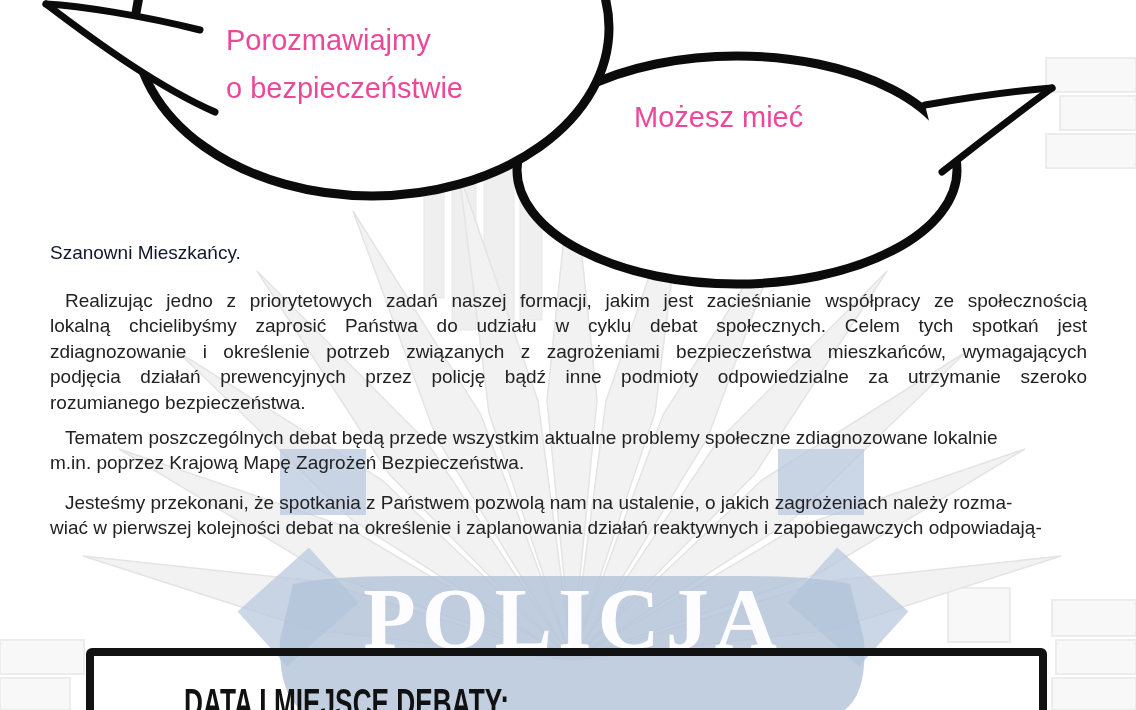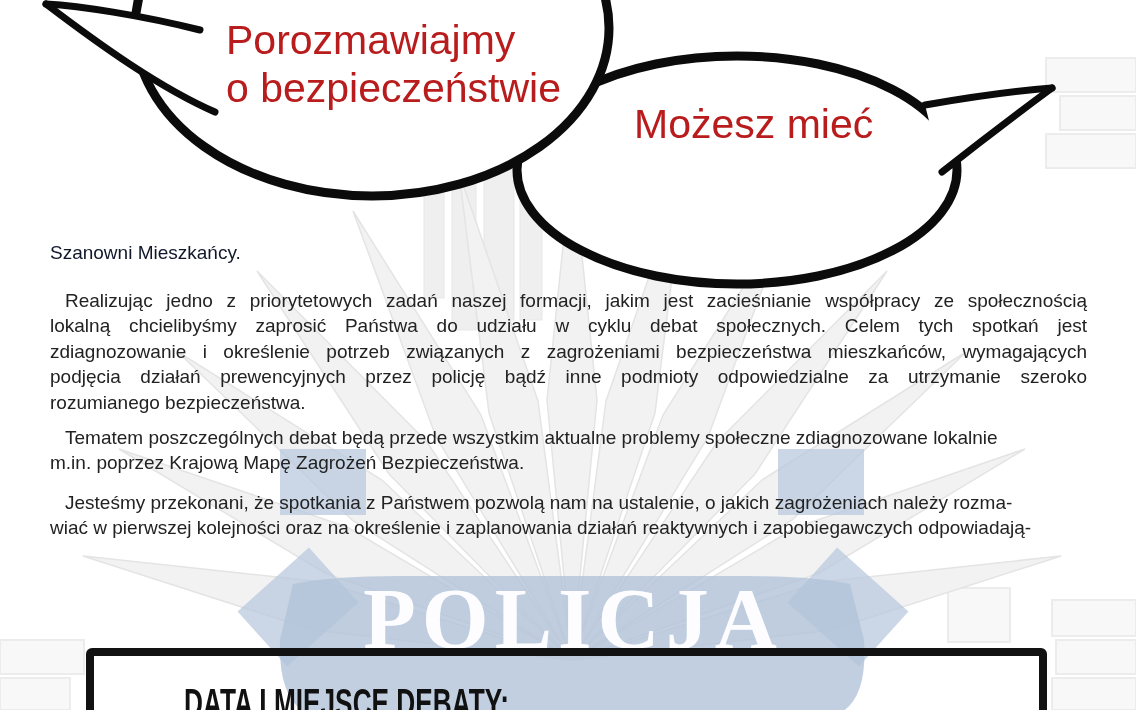--- a/index.html
+++ b/index.html
@@ -11,25 +11,25 @@
     font-family:"Liberation Sans",sans-serif;
     color:#1a1a1a;
   }
   svg{display:block;}
   .abs{position:absolute;}
   
   #watermark{position:absolute;left:0;top:0;width:1136px;height:710px;pointer-events:none;}
   
   .bubble-text{
     position:absolute;
-    font-size:41px;line-height:48px;
-    color:#b91c1c;letter-spacing:0px;white-space:nowrap;
+    font-size:29px;line-height:48px;
+    color:#ec4899;letter-spacing:0px;white-space:nowrap;
   }
   #bubble-text-left{left:226px;top:16px;}
-  #bubble-text-right{left:634px;top:100px;text-align:right;}
+  #bubble-text-right{left:634px;top:93px;text-align:right;}
   
   .para{position:absolute;left:50px;width:1037px;}
   .bline{
     font-size:19px;line-height:25.4px;color:#222;
     white-space:nowrap;
   }
   .bline.stretch{white-space:normal;text-align:justify;text-align-last:justify;}
   .bline.indent{padding-left:15px;}
   #salutation{position:absolute;left:50px;top:240px;font-size:19px;line-height:25px;color:#0f172a;}
   #para1{top:288px;}
@@ -115,21 +115,21 @@
     <div class="bline">rozumianego bezpieczeństwa.</div>
   </div>
 
   <div id="para2" class="para">
     <div class="bline indent">Tematem poszczególnych debat będą przede wszystkim aktualne problemy społeczne zdiagnozowane lokalnie</div>
     <div class="bline">m.in. poprzez Krajową Mapę Zagrożeń Bezpieczeństwa.</div>
   </div>
 
   <div id="para3" class="para">
     <div class="bline indent">Jesteśmy przekonani, że spotkania z Państwem pozwolą nam na ustalenie, o jakich zagrożeniach należy rozma-</div>
-    <div class="bline">wiać w pierwszej kolejności oraz na określenie i zaplanowania działań reaktywnych i zapobiegawczych odpowiadają-</div>
+    <div class="bline">wiać w pierwszej kolejności debat na określenie i zaplanowania działań reaktywnych i zapobiegawczych odpowiadają-</div>
   </div>
 
   <div id="debate-box">
     <div id="debate-heading">DATA I MIEJSCE DEBATY:</div>
   </div>
 
   <svg class="abs" style="left:0;top:0;" width="1136" height="310" viewBox="0 0 1136 310">
 
     <g>
       <ellipse cx="737" cy="170" rx="220" ry="114" fill="#ffffff" stroke="#0b0b0b" stroke-width="9"></ellipse>

